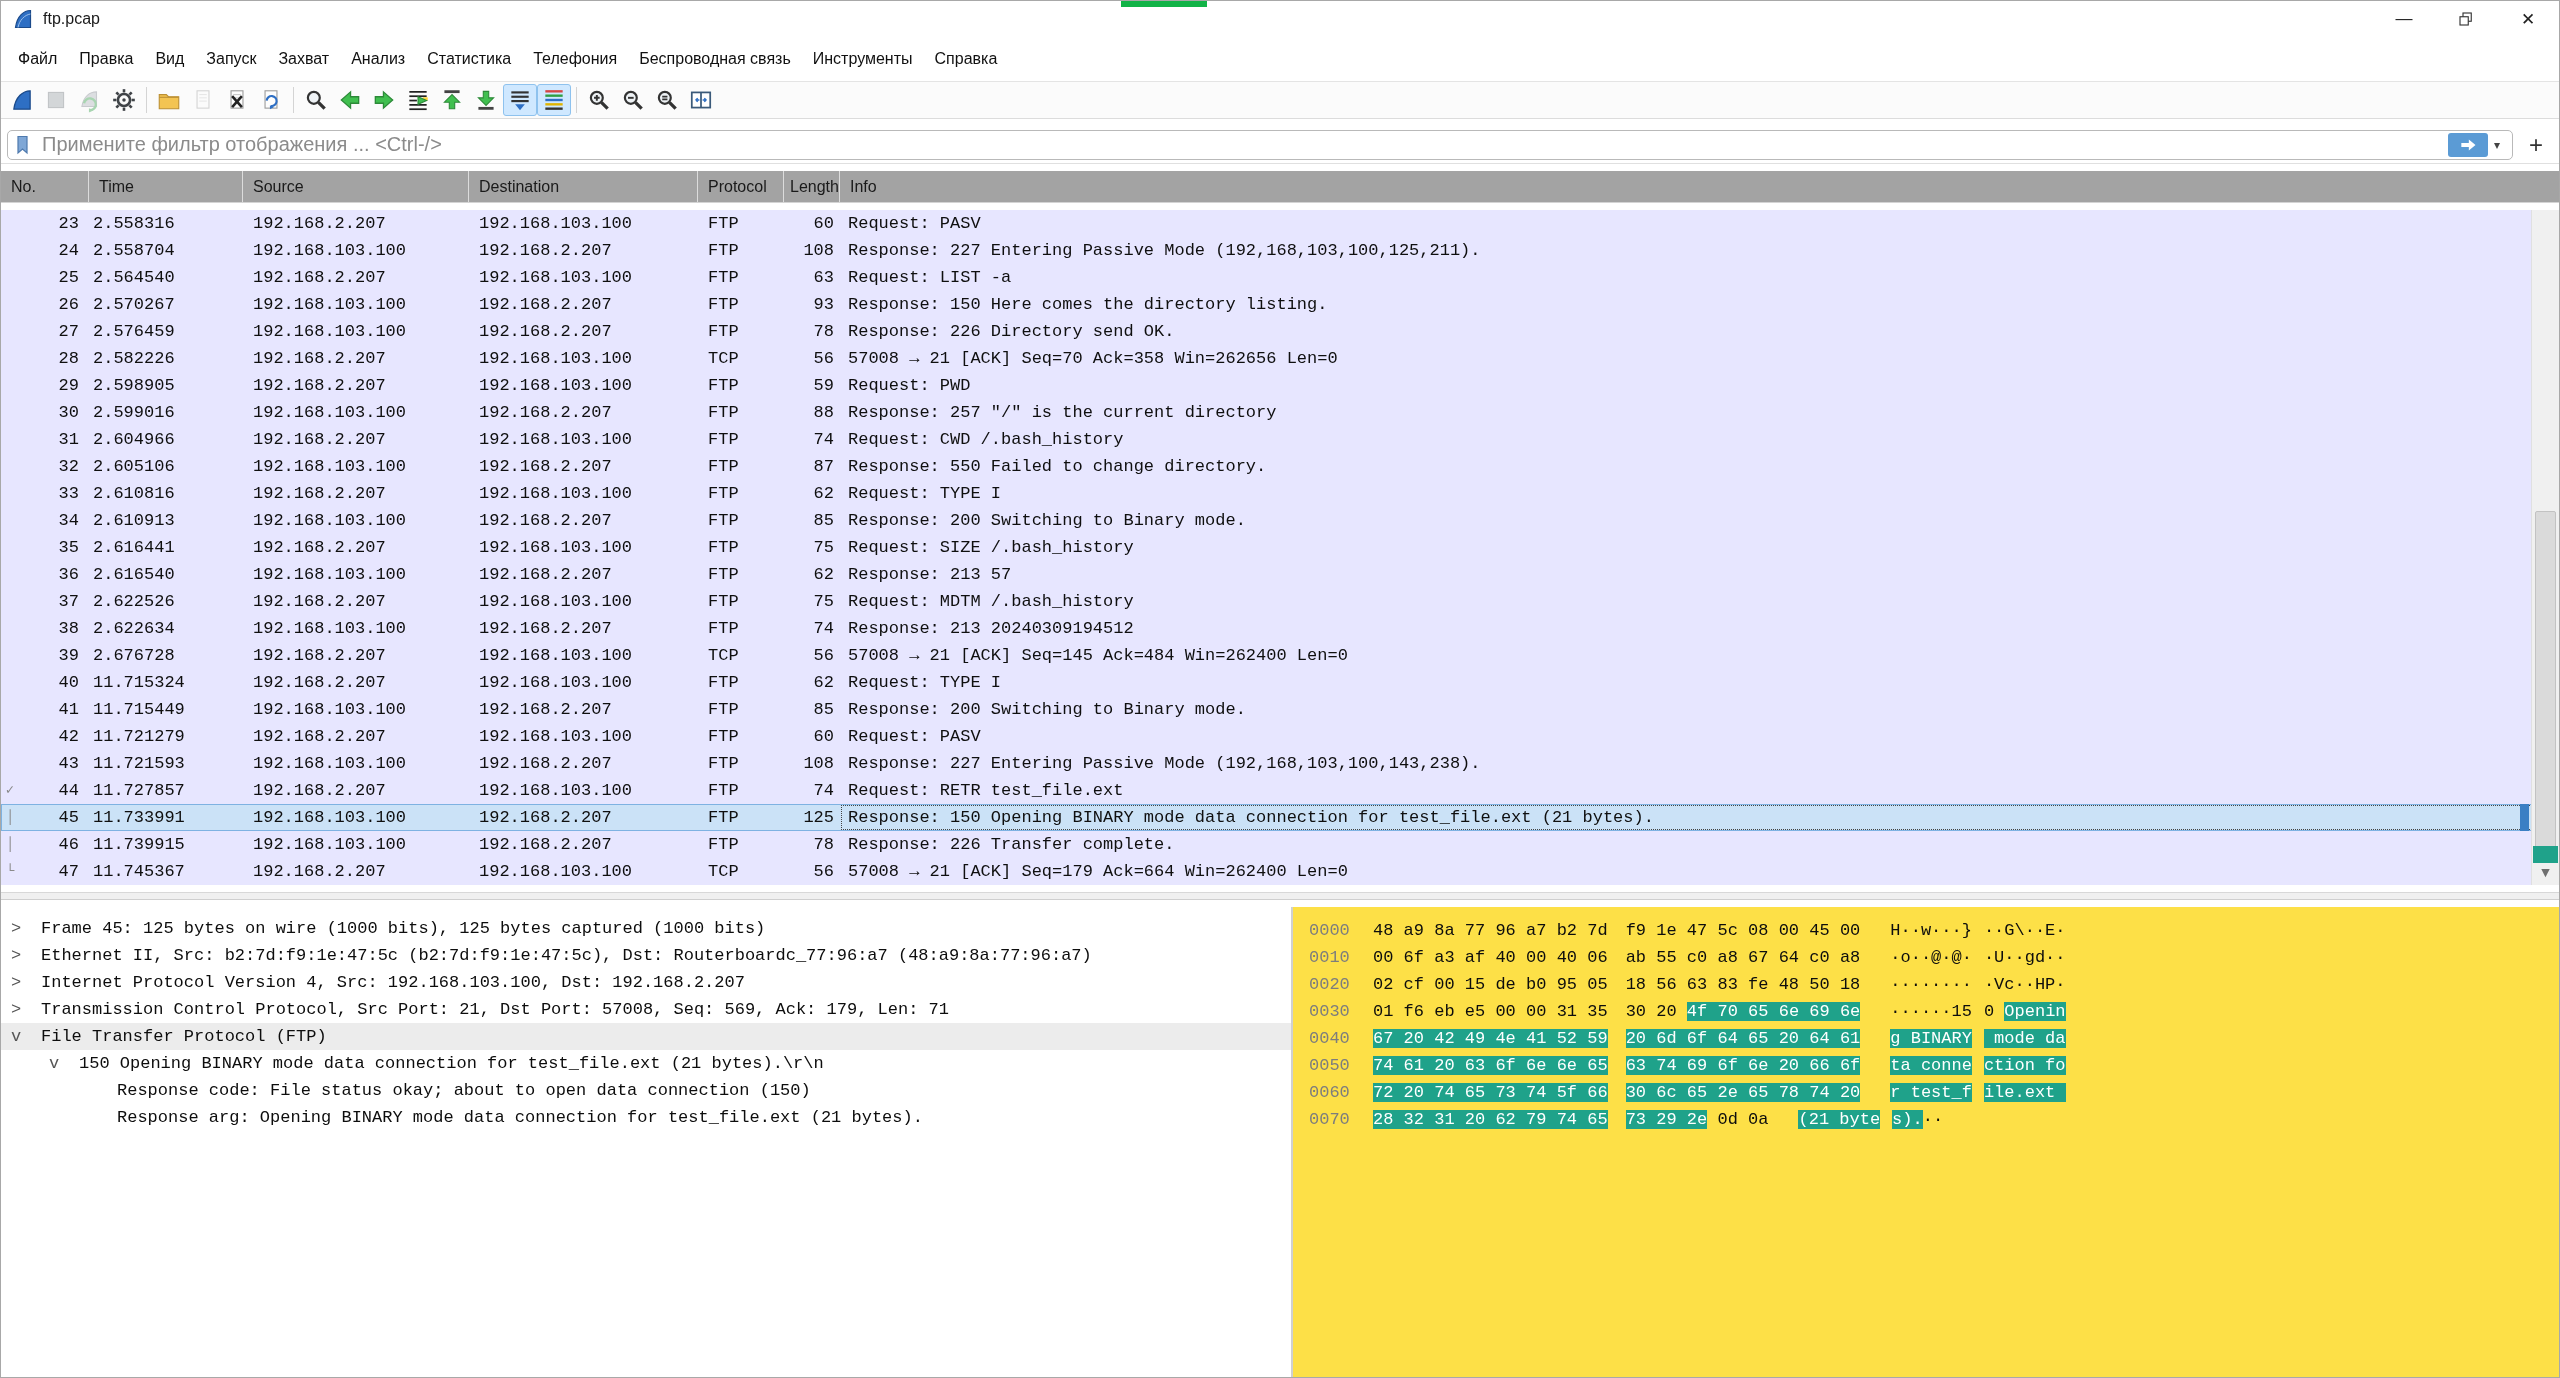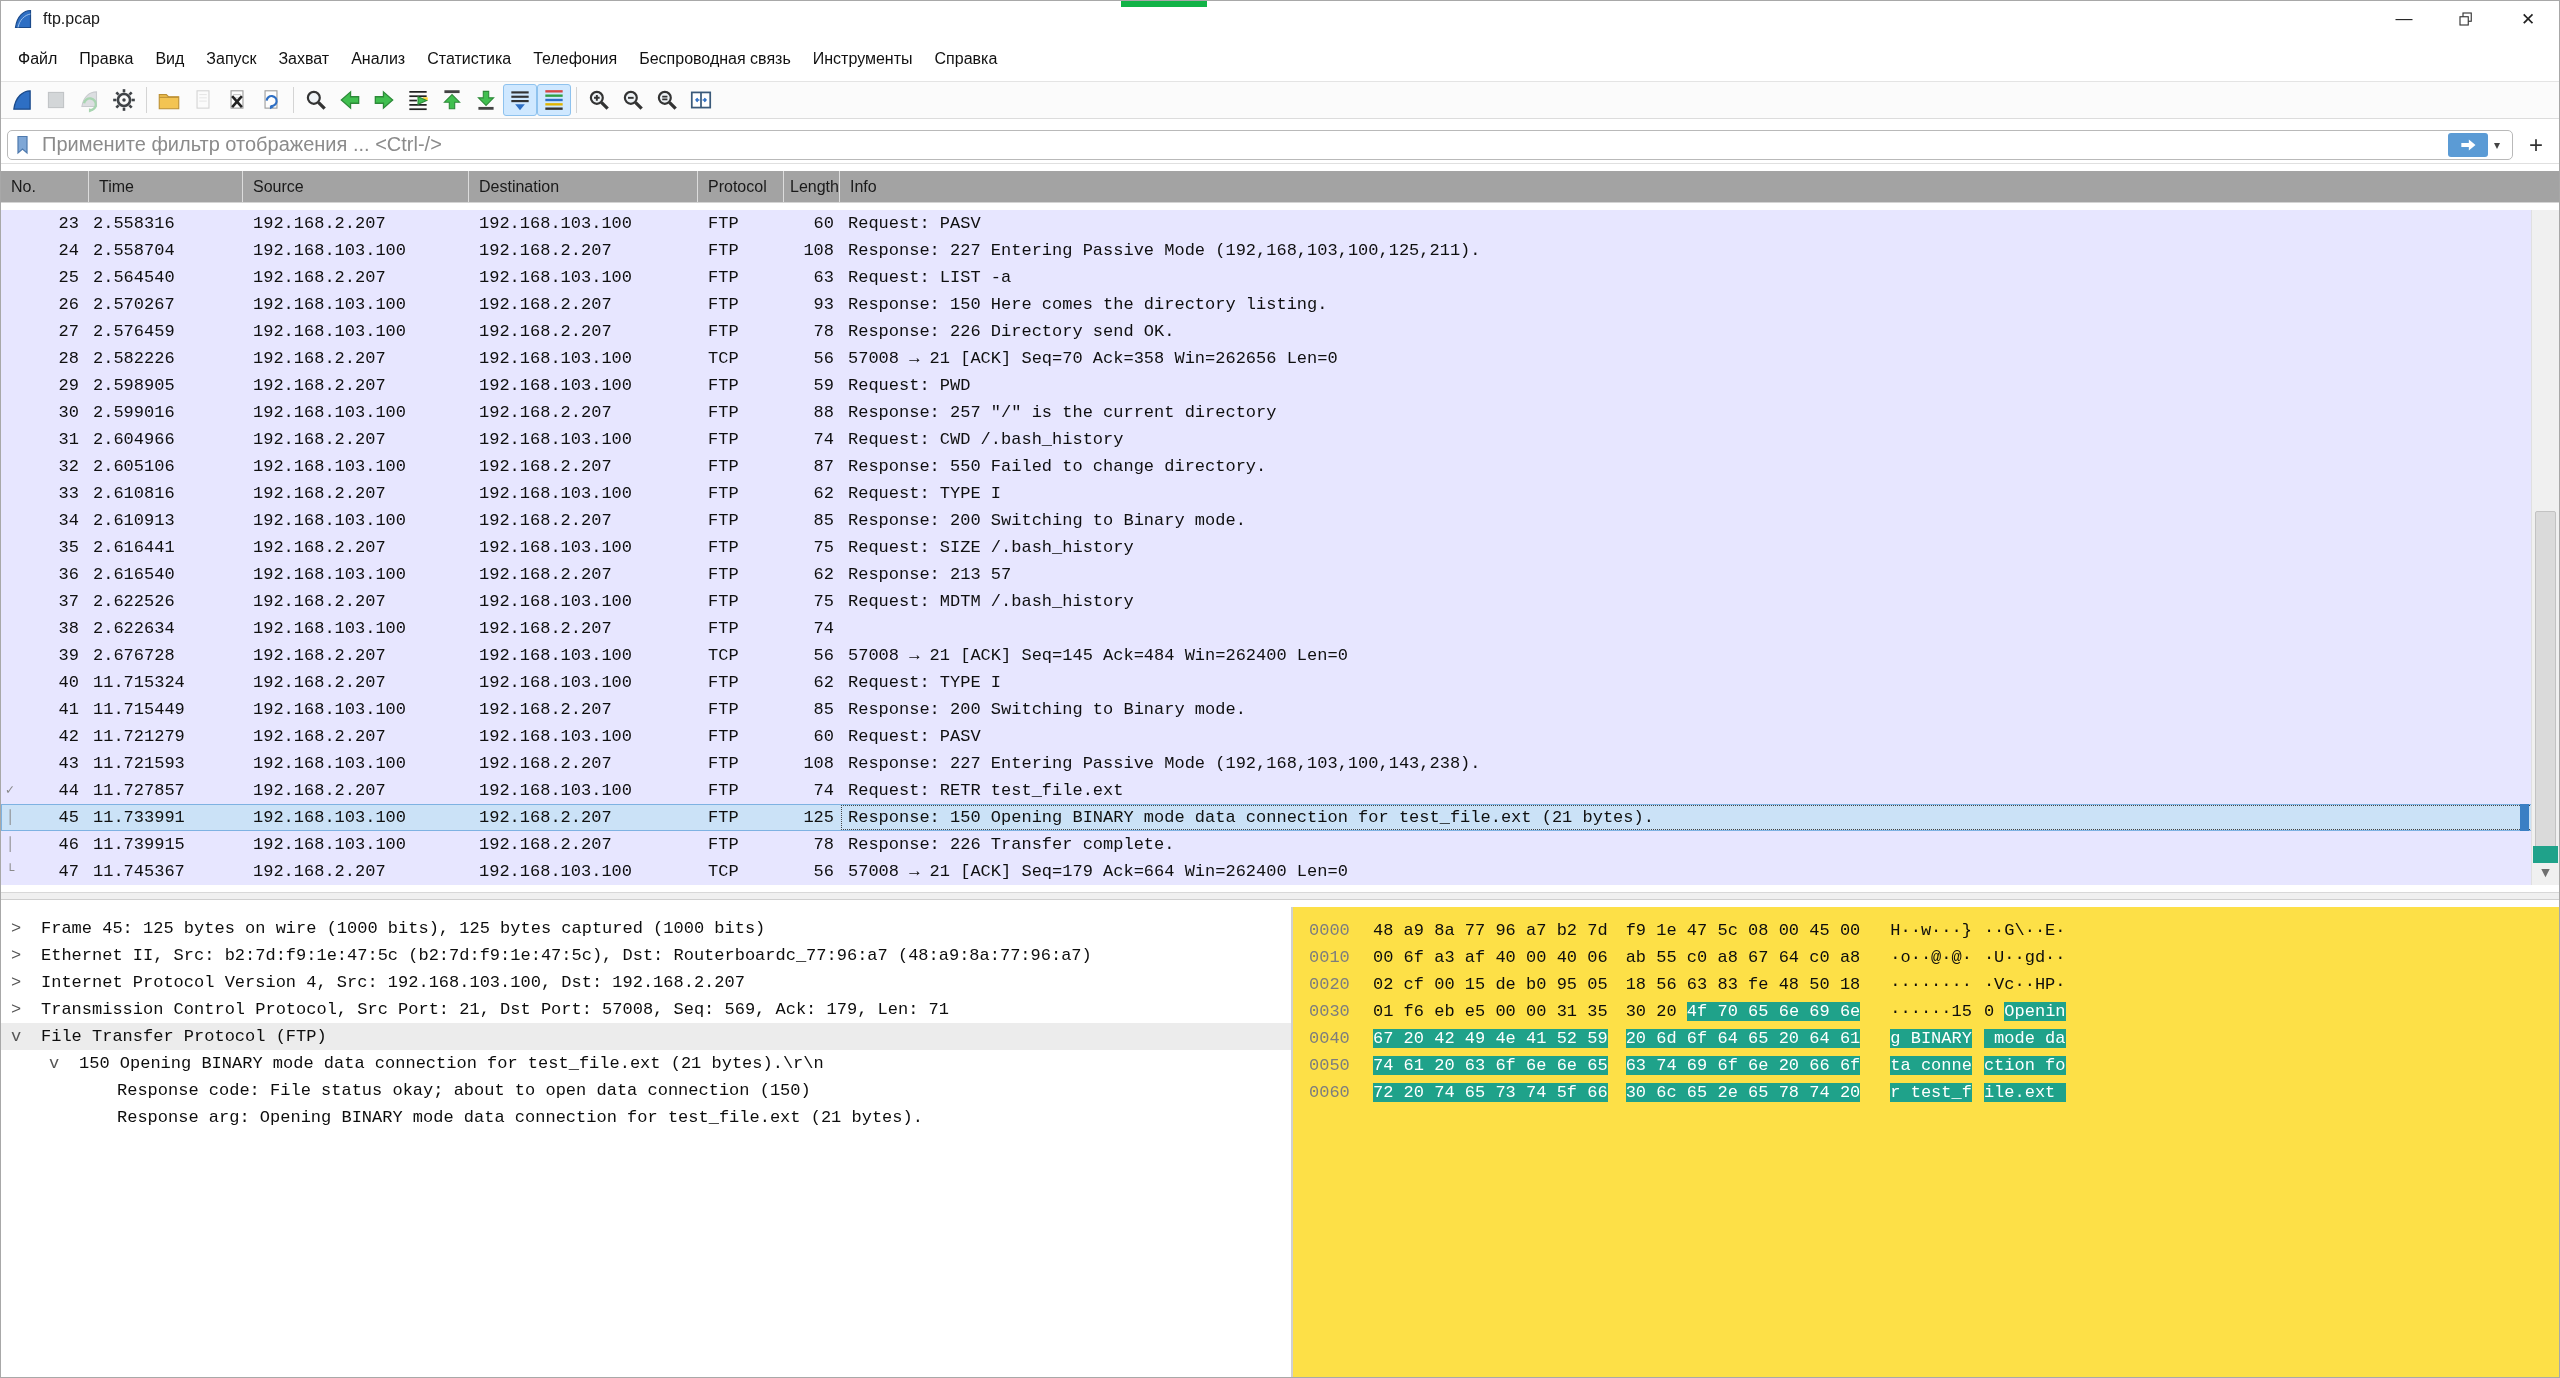--- a/index.html
+++ b/index.html
@@ -324,21 +324,21 @@
         <div class="prow"><span class="c-gut"></span><span class="c-no">28</span><span class="c-time">2.582226</span><span class="c-src">192.168.2.207</span><span class="c-dst">192.168.103.100</span><span class="c-proto">TCP</span><span class="c-len">56</span><span class="c-info">57008 → 21 [ACK] Seq=70 Ack=358 Win=262656 Len=0</span></div>
         <div class="prow"><span class="c-gut"></span><span class="c-no">29</span><span class="c-time">2.598905</span><span class="c-src">192.168.2.207</span><span class="c-dst">192.168.103.100</span><span class="c-proto">FTP</span><span class="c-len">59</span><span class="c-info">Request: PWD</span></div>
         <div class="prow"><span class="c-gut"></span><span class="c-no">30</span><span class="c-time">2.599016</span><span class="c-src">192.168.103.100</span><span class="c-dst">192.168.2.207</span><span class="c-proto">FTP</span><span class="c-len">88</span><span class="c-info">Response: 257 "/" is the current directory</span></div>
         <div class="prow"><span class="c-gut"></span><span class="c-no">31</span><span class="c-time">2.604966</span><span class="c-src">192.168.2.207</span><span class="c-dst">192.168.103.100</span><span class="c-proto">FTP</span><span class="c-len">74</span><span class="c-info">Request: CWD /.bash_history</span></div>
         <div class="prow"><span class="c-gut"></span><span class="c-no">32</span><span class="c-time">2.605106</span><span class="c-src">192.168.103.100</span><span class="c-dst">192.168.2.207</span><span class="c-proto">FTP</span><span class="c-len">87</span><span class="c-info">Response: 550 Failed to change directory.</span></div>
         <div class="prow"><span class="c-gut"></span><span class="c-no">33</span><span class="c-time">2.610816</span><span class="c-src">192.168.2.207</span><span class="c-dst">192.168.103.100</span><span class="c-proto">FTP</span><span class="c-len">62</span><span class="c-info">Request: TYPE I</span></div>
         <div class="prow"><span class="c-gut"></span><span class="c-no">34</span><span class="c-time">2.610913</span><span class="c-src">192.168.103.100</span><span class="c-dst">192.168.2.207</span><span class="c-proto">FTP</span><span class="c-len">85</span><span class="c-info">Response: 200 Switching to Binary mode.</span></div>
         <div class="prow"><span class="c-gut"></span><span class="c-no">35</span><span class="c-time">2.616441</span><span class="c-src">192.168.2.207</span><span class="c-dst">192.168.103.100</span><span class="c-proto">FTP</span><span class="c-len">75</span><span class="c-info">Request: SIZE /.bash_history</span></div>
         <div class="prow"><span class="c-gut"></span><span class="c-no">36</span><span class="c-time">2.616540</span><span class="c-src">192.168.103.100</span><span class="c-dst">192.168.2.207</span><span class="c-proto">FTP</span><span class="c-len">62</span><span class="c-info">Response: 213 57</span></div>
         <div class="prow"><span class="c-gut"></span><span class="c-no">37</span><span class="c-time">2.622526</span><span class="c-src">192.168.2.207</span><span class="c-dst">192.168.103.100</span><span class="c-proto">FTP</span><span class="c-len">75</span><span class="c-info">Request: MDTM /.bash_history</span></div>
-        <div class="prow"><span class="c-gut"></span><span class="c-no">38</span><span class="c-time">2.622634</span><span class="c-src">192.168.103.100</span><span class="c-dst">192.168.2.207</span><span class="c-proto">FTP</span><span class="c-len">74</span></div>
+        <div class="prow"><span class="c-gut"></span><span class="c-no">38</span><span class="c-time">2.622634</span><span class="c-src">192.168.103.100</span><span class="c-dst">192.168.2.207</span><span class="c-proto">FTP</span><span class="c-len">74</span><span class="c-info">Response: 213 20240309194512</span></div>
         <div class="prow"><span class="c-gut"></span><span class="c-no">39</span><span class="c-time">2.676728</span><span class="c-src">192.168.2.207</span><span class="c-dst">192.168.103.100</span><span class="c-proto">TCP</span><span class="c-len">56</span><span class="c-info">57008 → 21 [ACK] Seq=145 Ack=484 Win=262400 Len=0</span></div>
         <div class="prow"><span class="c-gut"></span><span class="c-no">40</span><span class="c-time">11.715324</span><span class="c-src">192.168.2.207</span><span class="c-dst">192.168.103.100</span><span class="c-proto">FTP</span><span class="c-len">62</span><span class="c-info">Request: TYPE I</span></div>
         <div class="prow"><span class="c-gut"></span><span class="c-no">41</span><span class="c-time">11.715449</span><span class="c-src">192.168.103.100</span><span class="c-dst">192.168.2.207</span><span class="c-proto">FTP</span><span class="c-len">85</span><span class="c-info">Response: 200 Switching to Binary mode.</span></div>
         <div class="prow"><span class="c-gut"></span><span class="c-no">42</span><span class="c-time">11.721279</span><span class="c-src">192.168.2.207</span><span class="c-dst">192.168.103.100</span><span class="c-proto">FTP</span><span class="c-len">60</span><span class="c-info">Request: PASV</span></div>
         <div class="prow"><span class="c-gut"></span><span class="c-no">43</span><span class="c-time">11.721593</span><span class="c-src">192.168.103.100</span><span class="c-dst">192.168.2.207</span><span class="c-proto">FTP</span><span class="c-len">108</span><span class="c-info">Response: 227 Entering Passive Mode (192,168,103,100,143,238).</span></div>
         <div class="prow"><span class="c-gut">✓</span><span class="c-no">44</span><span class="c-time">11.727857</span><span class="c-src">192.168.2.207</span><span class="c-dst">192.168.103.100</span><span class="c-proto">FTP</span><span class="c-len">74</span><span class="c-info">Request: RETR test_file.ext</span></div>
         <div class="prow selected"><span class="c-gut">│</span><span class="c-no">45</span><span class="c-time">11.733991</span><span class="c-src">192.168.103.100</span><span class="c-dst">192.168.2.207</span><span class="c-proto">FTP</span><span class="c-len">125</span><span class="c-info">Response: 150 Opening BINARY mode data connection for test_file.ext (21 bytes).</span></div>
         <div class="prow"><span class="c-gut">│</span><span class="c-no">46</span><span class="c-time">11.739915</span><span class="c-src">192.168.103.100</span><span class="c-dst">192.168.2.207</span><span class="c-proto">FTP</span><span class="c-len">78</span><span class="c-info">Response: 226 Transfer complete.</span></div>
         <div class="prow"><span class="c-gut">└</span><span class="c-no">47</span><span class="c-time">11.745367</span><span class="c-src">192.168.2.207</span><span class="c-dst">192.168.103.100</span><span class="c-proto">TCP</span><span class="c-len">56</span><span class="c-info">57008 → 21 [ACK] Seq=179 Ack=664 Win=262400 Len=0</span></div>
       </div>
@@ -365,20 +365,21 @@
         <div class="dline" style="padding-left: 116px;"><span>Response arg: Opening BINARY mode data connection for test_file.ext (21 bytes).</span></div>
       </div>
     <div class="bytesPane">
         <div class="hrow"><span class="off">0000</span><span class="hhalf"><span>48 a9 8a 77 96 a7 b2 7d</span></span><span class="hhalf2"><span>f9 1e 47 5c 08 00 45 00</span></span><span class="ahalf"><span>H··w···}</span></span><span class="ahalf2"><span>··G\··E·</span></span></div>
         <div class="hrow"><span class="off">0010</span><span class="hhalf"><span>00 6f a3 af 40 00 40 06</span></span><span class="hhalf2"><span>ab 55 c0 a8 67 64 c0 a8</span></span><span class="ahalf"><span>·o··@·@·</span></span><span class="ahalf2"><span>·U··gd··</span></span></div>
         <div class="hrow"><span class="off">0020</span><span class="hhalf"><span>02 cf 00 15 de b0 95 05</span></span><span class="hhalf2"><span>18 56 63 83 fe 48 50 18</span></span><span class="ahalf"><span>········</span></span><span class="ahalf2"><span>·Vc··HP·</span></span></div>
         <div class="hrow"><span class="off">0030</span><span class="hhalf"><span>01 f6 eb e5 00 00 31 35</span></span><span class="hhalf2"><span>30 20 </span><span class="hl">4f 70 65 6e 69 6e</span></span><span class="ahalf"><span>······15</span></span><span class="ahalf2"><span>0 </span><span class="hl">Openin</span></span></div>
         <div class="hrow"><span class="off">0040</span><span class="hhalf"><span class="hl">67 20 42 49 4e 41 52 59</span></span><span class="hhalf2"><span class="hl">20 6d 6f 64 65 20 64 61</span></span><span class="ahalf"><span class="hl">g BINARY</span></span><span class="ahalf2"><span class="hl"> mode da</span></span></div>
         <div class="hrow"><span class="off">0050</span><span class="hhalf"><span class="hl">74 61 20 63 6f 6e 6e 65</span></span><span class="hhalf2"><span class="hl">63 74 69 6f 6e 20 66 6f</span></span><span class="ahalf"><span class="hl">ta conne</span></span><span class="ahalf2"><span class="hl">ction fo</span></span></div>
         <div class="hrow"><span class="off">0060</span><span class="hhalf"><span class="hl">72 20 74 65 73 74 5f 66</span></span><span class="hhalf2"><span class="hl">30 6c 65 2e 65 78 74 20</span></span><span class="ahalf"><span class="hl">r test_f</span></span><span class="ahalf2"><span class="hl">ile.ext </span></span></div>
+        <div class="hrow"><span class="off">0070</span><span class="hhalf"><span class="hl">28 32 31 20 62 79 74 65</span></span><span class="hhalf2"><span class="hl">73 29 2e</span><span> 0d 0a</span></span><span class="ahalf"><span class="hl">(21 byte</span></span><span class="ahalf2"><span class="hl">s).</span><span>··</span></span></div>
       </div>
   </div>
 
   <div class="statusbar">
     <svg class="sbicon" viewBox="0 0 22 22">
       <circle cx="11" cy="11" r="9" fill="#b9c4cc" stroke="#7f8d98" stroke-width="1.2"></circle>
       <ellipse cx="8.5" cy="8" rx="3.5" ry="2.5" fill="#e8eef2"></ellipse>
     </svg>
     <svg class="sbicon" viewBox="0 0 22 22">
       <rect x="3" y="2.5" width="13" height="17" fill="#f5f5f5" stroke="#888" stroke-width="1.2"></rect>

